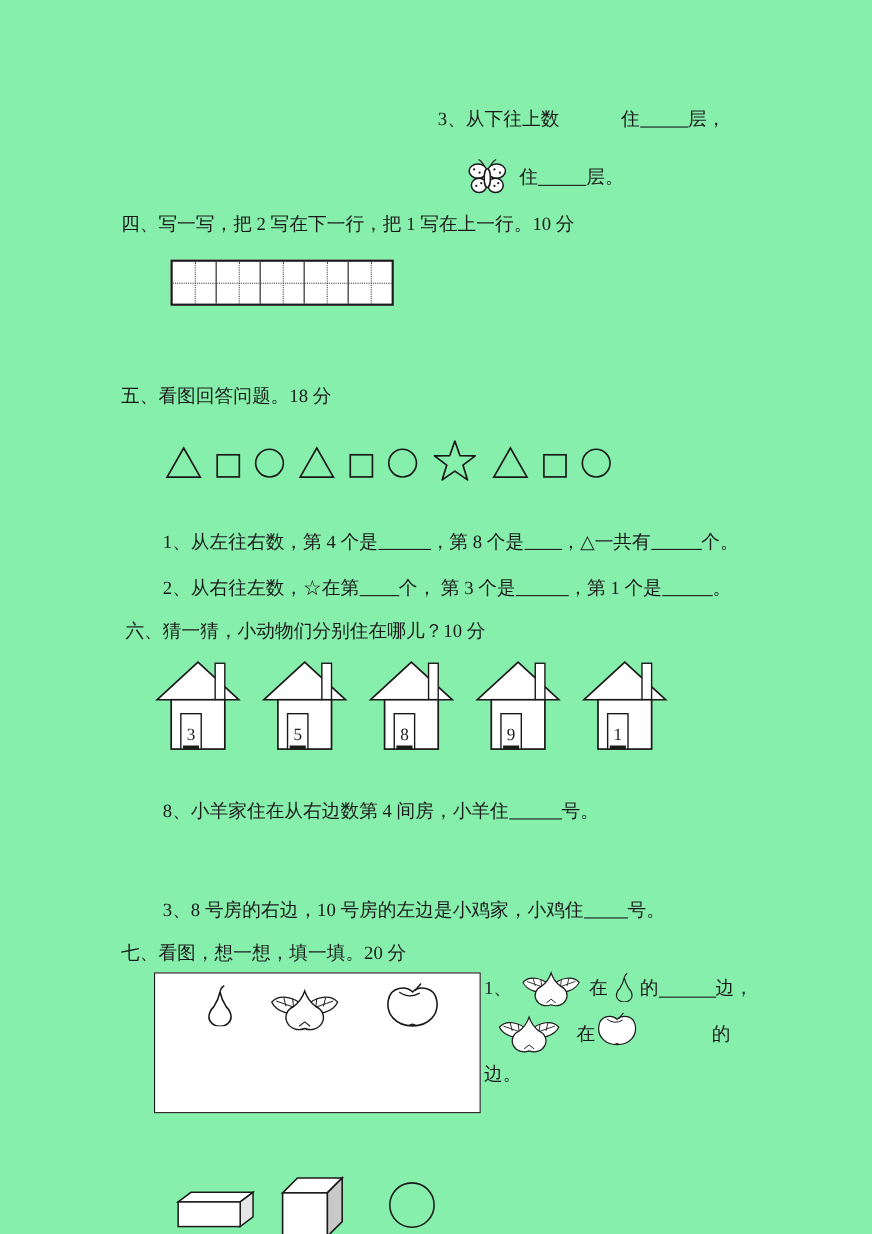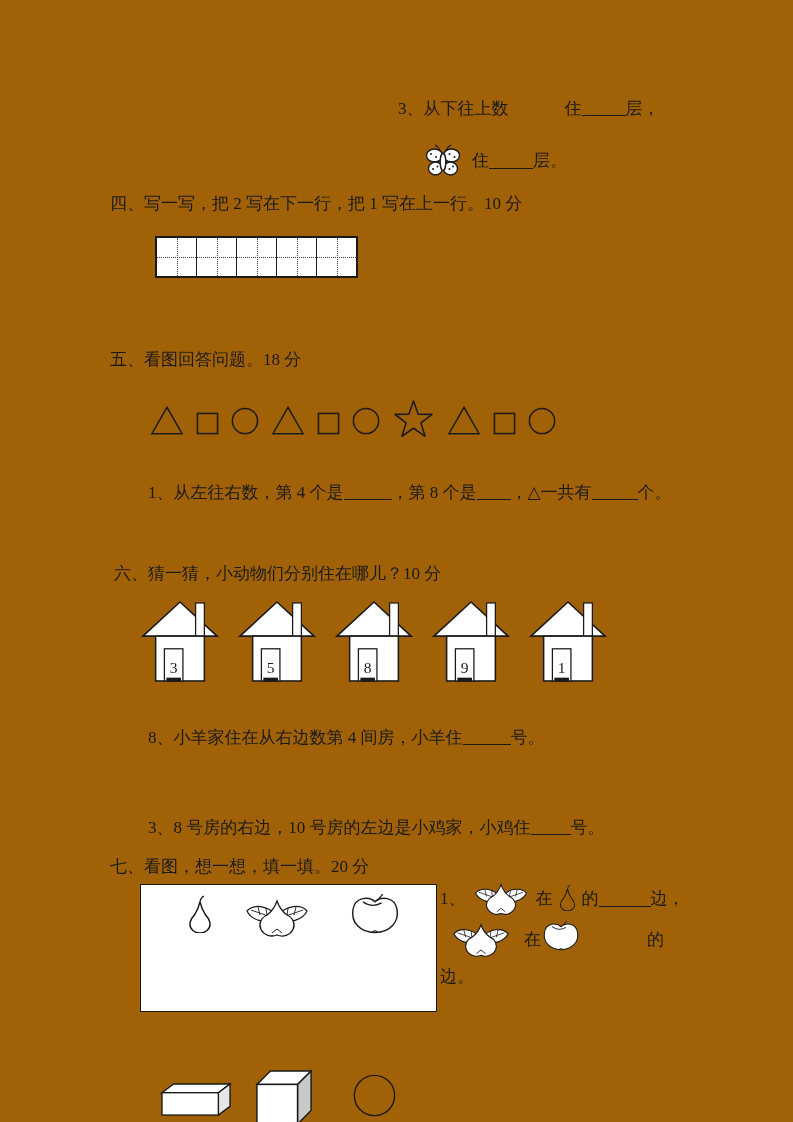--- a/index.html
+++ b/index.html
@@ -1,17 +1,17 @@
 <!DOCTYPE html>
 <html><head>
 <meta charset="utf-8">
 <style>
   html,body{margin:0;padding:0;background:#fff;}
   .page{
-    position:relative;width:793px;height:1122px;overflow:hidden;background:#a16207;
+    position:relative;width:793px;height:1122px;overflow:hidden;background:#86efac;
     font-family:"Liberation Serif","DejaVu Serif",serif;color:#1a1a1a;
   }
   .t{position:absolute;white-space:nowrap;font-size:17px;line-height:22px;}
   .flexline{display:flex;align-items:center;}
   .blank{display:inline-block;border-bottom:1.3px solid #1a1a1a;height:14px;vertical-align:-2px;}
   .sp{display:inline-block;}
 
   
   .write-grid{position:absolute;left:155px;top:236px;display:flex;border:2px solid #1a1a1a;background:#fff;}
   .wcell{width:39px;height:38px;border-right:1.6px solid #1a1a1a;position:relative;}
@@ -129,20 +129,23 @@
         </svg></span>
       <span class="shape square"><svg viewBox="0 0 24 24">
           <rect x="1.5" y="1.5" width="21" height="21" fill="none" stroke="#1a1a1a" stroke-width="1.6"></rect>
         </svg></span>
       <span class="shape circle"><svg viewBox="0 0 30 30">
           <circle cx="15" cy="15" r="13.5" fill="none" stroke="#1a1a1a" stroke-width="1.6"></circle>
         </svg></span>
     </div>
   <div class="t" style="left:148px;top:482px;">
     <span>1、从左往右数，第 4 个是</span><span class="blank" style="width:48px;"></span><span>，第 8 个是</span><span class="blank" style="width:34px;"></span><span>，△一共有</span><span class="blank" style="width:46px;"></span><span>个。</span>
+  </div>
+  <div class="t" style="left:148px;top:524px;">
+    <span>2、从右往左数，☆在第</span><span class="blank" style="width:36px;"></span><span>个， 第 3 个是</span><span class="blank" style="width:48px;"></span><span>，第 1 个是</span><span class="blank" style="width:46px;"></span><span>。</span>
   </div>
 
   <div class="t" style="left:114px;top:563px;">六、猜一猜，小动物们分别住在哪儿？10 分</div>
   <div id="houses-row">
       <span class="house"><svg viewBox="0 0 80 90">
           <polygon points="40,5 2,40 78,40" fill="#fff" stroke="#1a1a1a" stroke-width="1.6"></polygon>
           <rect x="56" y="6" width="9" height="34" fill="#fff" stroke="#1a1a1a" stroke-width="1.3"></rect>
           <rect x="15" y="40" width="50" height="46" fill="#fff" stroke="#1a1a1a" stroke-width="1.6"></rect>
           <rect x="24" y="53" width="19" height="33" fill="#fff" stroke="#1a1a1a" stroke-width="1.3"></rect>
           <line x1="26" y1="84.3" x2="41" y2="84.3" stroke="#1a1a1a" stroke-width="3.4"></line>

